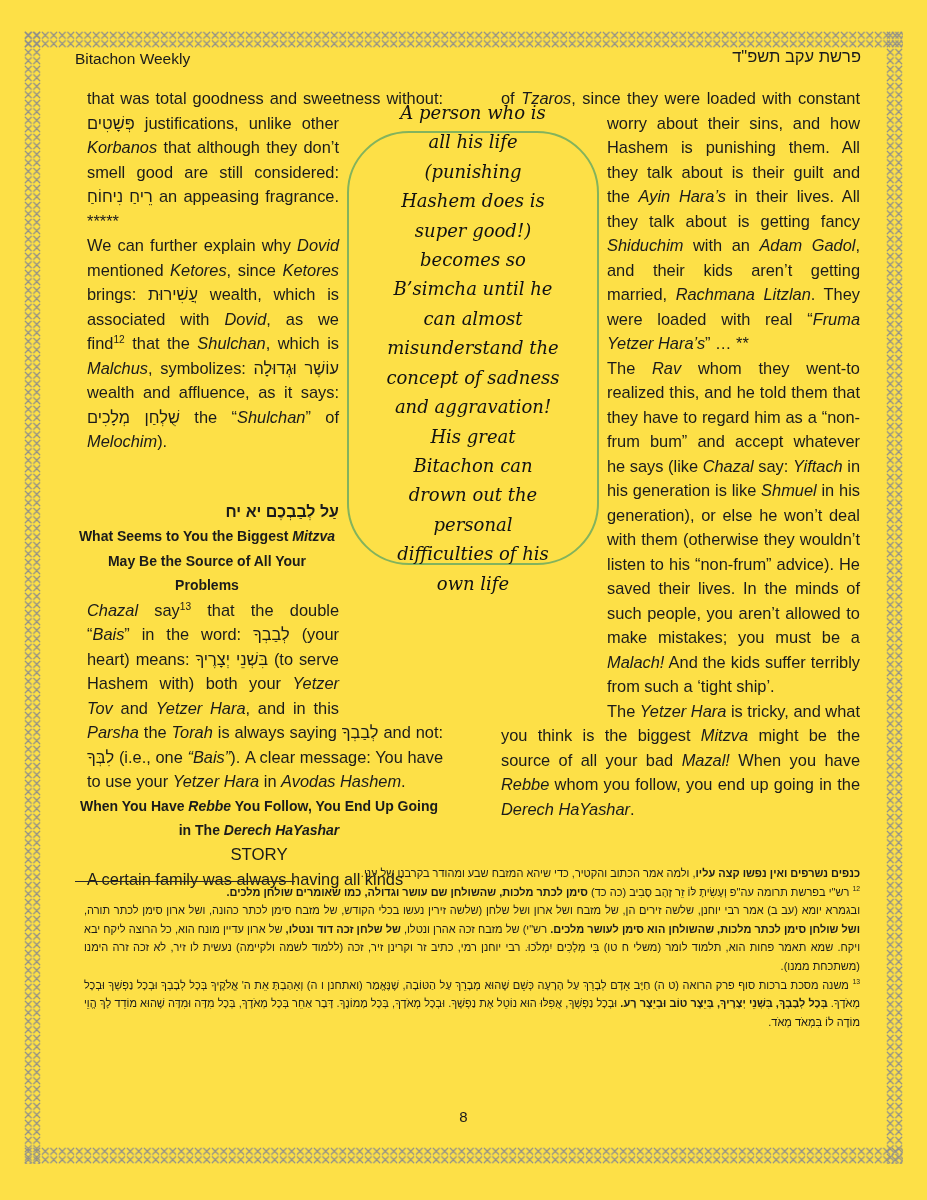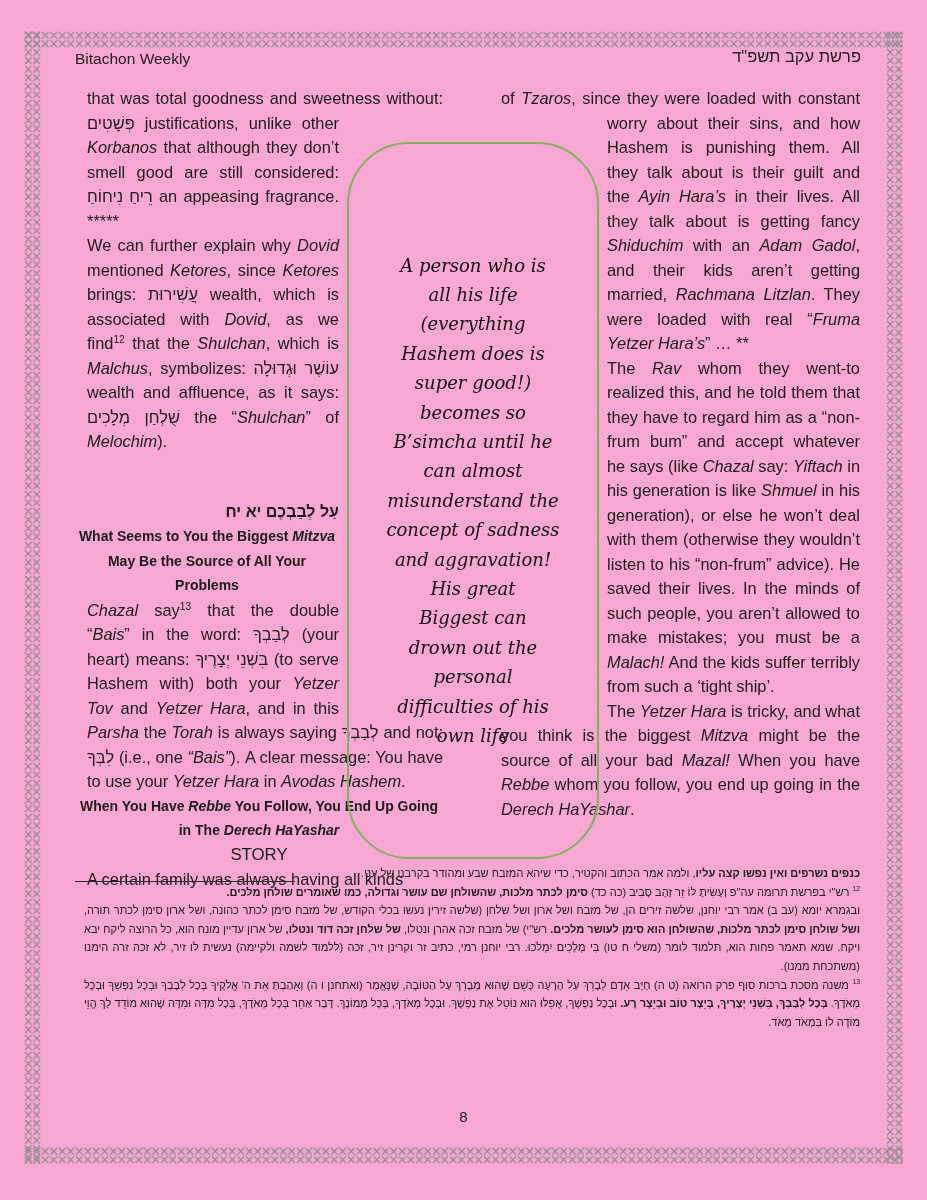--- a/index.html
+++ b/index.html
@@ -1,37 +1,37 @@
 <!DOCTYPE html>
 <html><head>
 <meta charset="utf-8">
 <style>
   html,body{margin:0;padding:0;background:#ffffff;}
   .page{
-    position:relative;width:927px;height:1200px;background:#f9a8d4;
+    position:relative;width:927px;height:1200px;background:#fde047;
     color:#1b1b1b;font-family:"Liberation Sans",sans-serif;overflow:hidden;
   }
   .strip{position:absolute;}
   .hdrL{position:absolute;left:75px;top:50px;font-size:15.5px;}
   .hdrR{position:absolute;right:66px;top:47px;font-size:16.5px;direction:rtl;}
   .col{position:absolute;font-size:16.4px;line-height:24.5px;text-align:justify;}
   .col-left{left:75px;top:86px;width:368px;}
   .col-right{left:489px;top:86px;width:371px;}
   .spacer-r{float:right;width:104px;height:627px;shape-outside:inset(47px 0 0 0);}
   .spacer-l{float:left;width:118px;height:627px;shape-outside:inset(47px 0 0 0);}
   .blk{margin:0;}
   .blk.just{text-align:justify;margin-left:12px;}
   .blk.hdr{text-align:center;font-weight:bold;font-size:14px;}
   .blk.hdrhe{text-align:right;font-weight:bold;font-size:16px;direction:rtl;margin-top:46px;}
   .blk.ctr{text-align:center;font-size:16.8px;}
   .it{font-style:italic;}
   .bd{font-weight:bold;}
   sup{font-size:0.62em;vertical-align:super;line-height:0;}
   .quote{
-    position:absolute;left:347px;top:142px;width:252px;height:717px;box-sizing:border-box;
+    position:absolute;left:347px;top:131px;width:252px;height:434px;box-sizing:border-box;
     border:2px solid #83b35d;border-radius:62px;
     display:flex;flex-direction:column;justify-content:center;
     text-align:center;font-family:"DejaVu Serif",serif;font-style:italic;
     font-size:18px;line-height:29.4px;color:#111;padding:6px 14px;
   }
   .quote div{white-space:nowrap;}
   .fnsep{position:absolute;left:75px;top:881px;width:220px;border-top:1.4px solid #2a2a2a;}
   .footnotes{
     position:absolute;left:72px;top:864px;width:788px;
     direction:rtl;text-align:justify;font-size:11px;line-height:18.6px;
@@ -94,31 +94,31 @@
   <div class="col col-right">
     <div class="spacer-l"></div>
   <div class="blk just"><span>of </span><span class="it">Tzaros</span><span>, since they were loaded with constant worry about their sins, and how Hashem is punishing them. All they talk about is their guilt and the </span><span class="it">Ayin Hara’s</span><span> in their lives. All they talk about is getting fancy </span><span class="it">Shiduchim</span><span> with an </span><span class="it">Adam Gadol</span><span>, and their kids aren’t getting married, </span><span class="it">Rachmana Litzlan</span><span>. They were loaded with real “</span><span class="it">Fruma Yetzer Hara’s</span><span>” …  </span><span>**</span></div>
       <div class="blk just"><span>The </span><span class="it">Rav</span><span> whom they went-to realized this, and he told them that they have to regard him as a “non-frum bum” and accept whatever he says (like </span><span class="it">Chazal</span><span> say: </span><span class="it">Yiftach</span><span> in his generation is like </span><span class="it">Shmuel</span><span> in his generation), or else he won’t deal with them (otherwise they wouldn’t listen to his “non-frum” advice). He saved their lives. In the minds of such people, you aren’t allowed to make mistakes; you must be a </span><span class="it">Malach!</span><span> And the kids suffer terribly from such a ‘tight ship’.</span></div>
       <div class="blk just"><span>The </span><span class="it">Yetzer Hara</span><span> is tricky, and what you think is the biggest </span><span class="it">Mitzva</span><span> might be the source of all your bad </span><span class="it">Mazal!</span><span> When you have </span><span class="it">Rebbe</span><span> whom you follow, you end up going in the </span><span class="it">Derech HaYashar</span><span>.</span></div>
     </div>
 
   <div class="quote" style="border-color: rgb(131, 179, 93);">
       <div>A person who is</div>
       <div>all his life</div>
-      <div>(everything</div>
+      <div>(punishing</div>
       <div>Hashem does is</div>
       <div>super good!)</div>
       <div>becomes so</div>
       <div>B’simcha until he</div>
       <div>can almost</div>
       <div>misunderstand the</div>
       <div>concept of sadness</div>
       <div>and aggravation!</div>
       <div>His great</div>
-      <div>Biggest can</div>
+      <div>Bitachon can</div>
       <div>drown out the</div>
       <div>personal</div>
       <div>difficulties of his</div>
       <div>own life</div>
     </div>
 
   <div class="fnsep"></div>
   <div class="footnotes">
       <div class="blk just"><span class="bd he">כנפים נשרפים ואין נפשו קצה עליו</span><span class="he">, ולמה אמר הכתוב והקטיר, כדי שיהא המזבח שבע ומהודר בקרבנו של עני.</span></div>
       <div class="blk just"><sup>12</sup><span class="he"> רש"י בפרשת תרומה עה"פ וְעָשִׂיתָ לּוֹ זֵר זָהָב סָבִיב (כה כד) </span><span class="bd he">סימן לכתר מלכות, שהשולחן שם עושר וגדולה, כמו שאומרים שולחן מלכים.</span></div>

